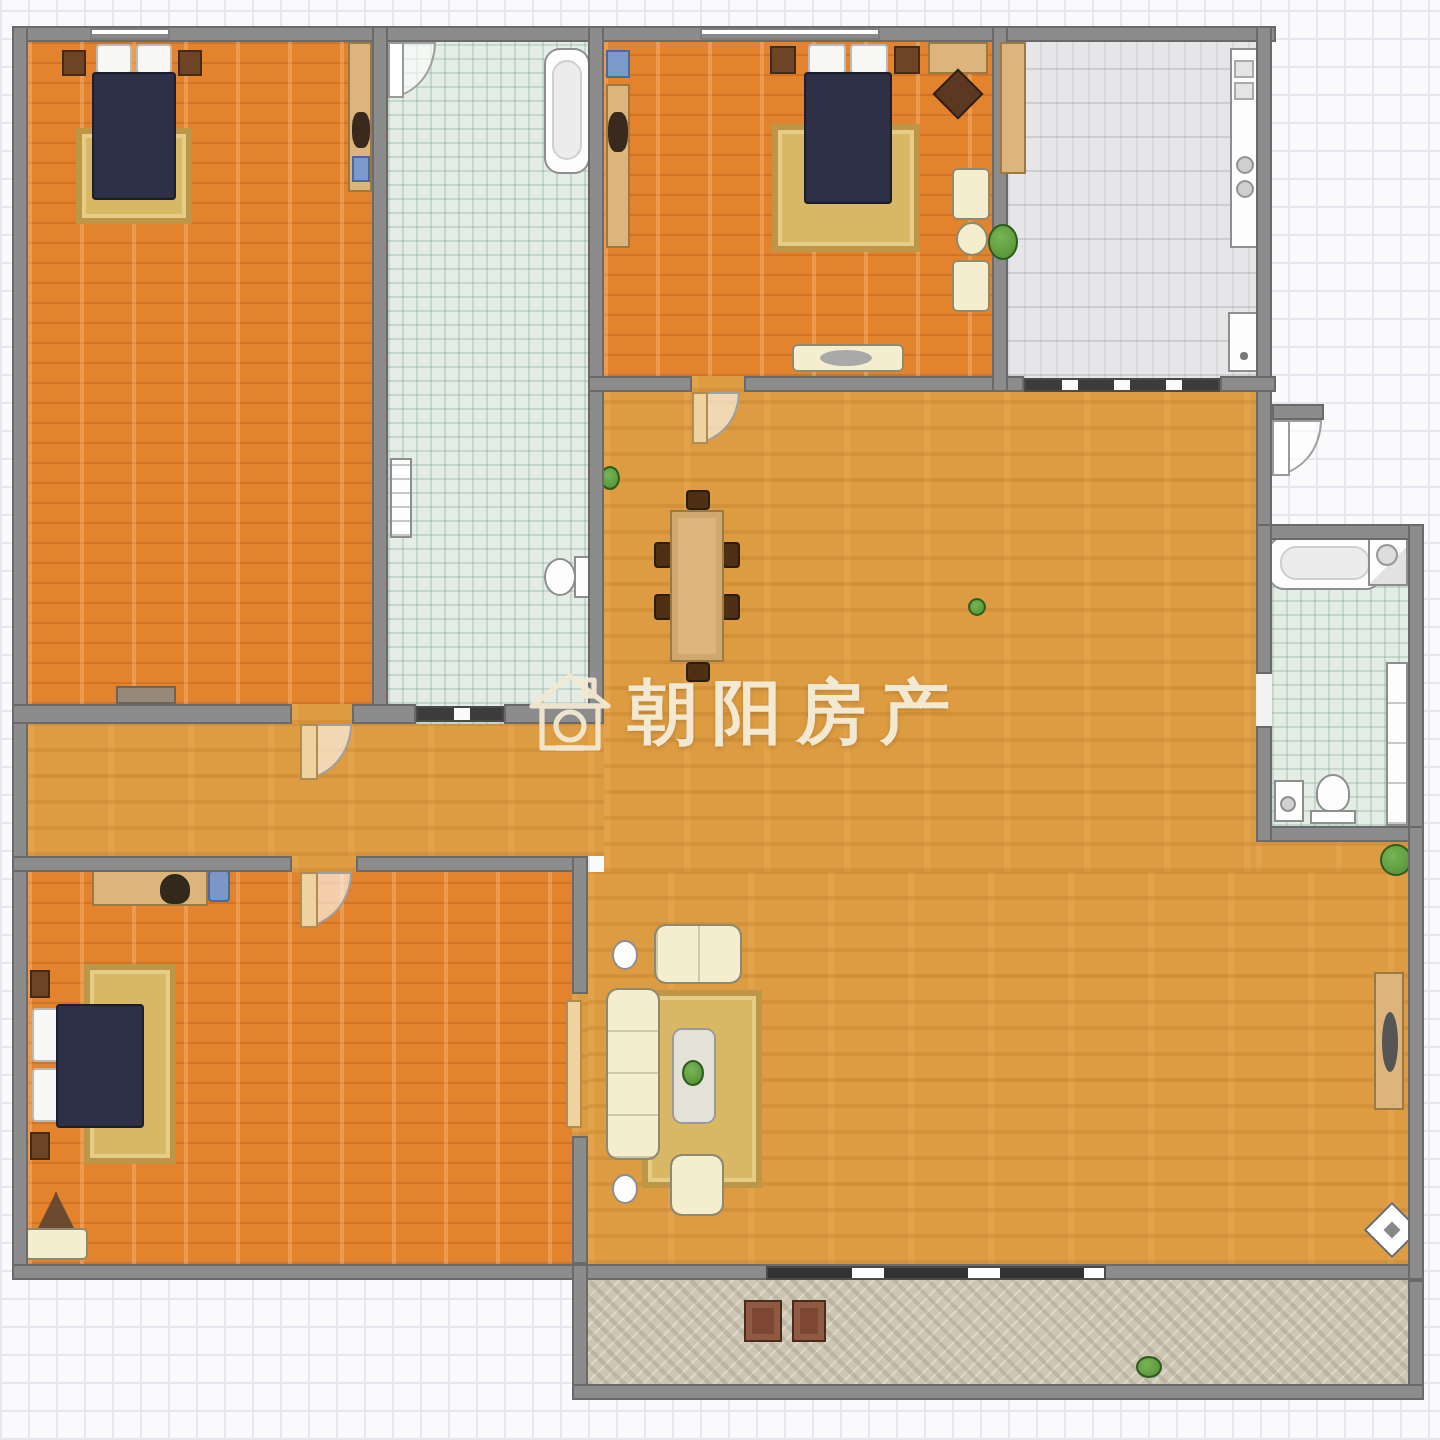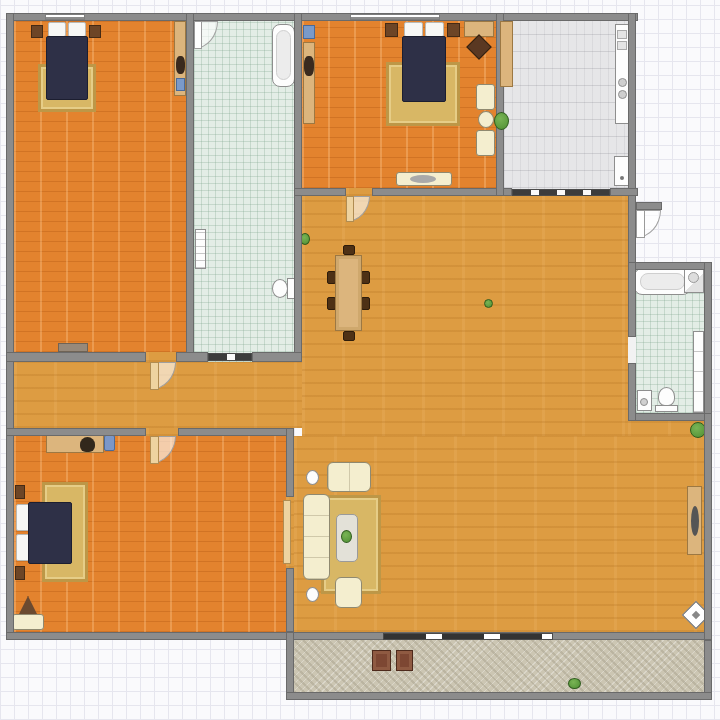--- a/index.html
+++ b/index.html
@@ -227,14 +227,26 @@
   <div class="abs furn fixture" style="left:693px;top:331px;width:11px;height:82px;background:repeating-linear-gradient(0deg,#c7c7c7 0 1px,transparent 1px 20px),var(--fixture);"></div>
   <div class="abs furn fixture" style="left:637px;top:390px;width:15px;height:21px;"></div>
   <div class="abs furn" style="left:640px;top:398px;width:8px;height:8px;background:#d0d0d0;border:1px solid #8e8e8e;border-radius:50%;"></div>
   <div class="abs furn fixture" style="left:658px;top:387px;width:17px;height:19px;border-radius:50% 50% 40% 40%;"></div>
   <div class="abs furn fixture" style="left:655px;top:405px;width:23px;height:7px;"></div>
 
   <div class="abs furn" style="left:372px;top:650px;width:19px;height:21px;background:#7d4733;border:1px solid #4e2a1c;box-shadow:inset 0 0 0 3px #8f5a42;"></div>
   <div class="abs furn" style="left:396px;top:650px;width:17px;height:21px;background:#7d4733;border:1px solid #4e2a1c;box-shadow:inset 0 0 0 3px #8f5a42;"></div>
   <div class="abs furn plant" style="left:568px;top:678px;width:13px;height:11px;"></div>
 
+  <div id="watermark" class="abs" style="left:264px;top:335px;height:44px;">
+    <svg width="42" height="42" viewBox="0 0 42 42" style="opacity:.95;">
+      <g fill="none" stroke="#f3e9d3" stroke-width="2.6" stroke-linejoin="round">
+        <rect x="28" y="4" width="5" height="8"></rect>
+        <polygon points="21,2 40,17 2,17"></polygon>
+        <rect x="7" y="17" width="28" height="21"></rect>
+        <circle cx="21" cy="27" r="7"></circle>
+        <path d="M14 38 h14"></path>
+      </g>
+    </svg>
+    <div id="wm-text">朝阳房产</div>
+  </div>
 
 </div>
 
 </body></html>

